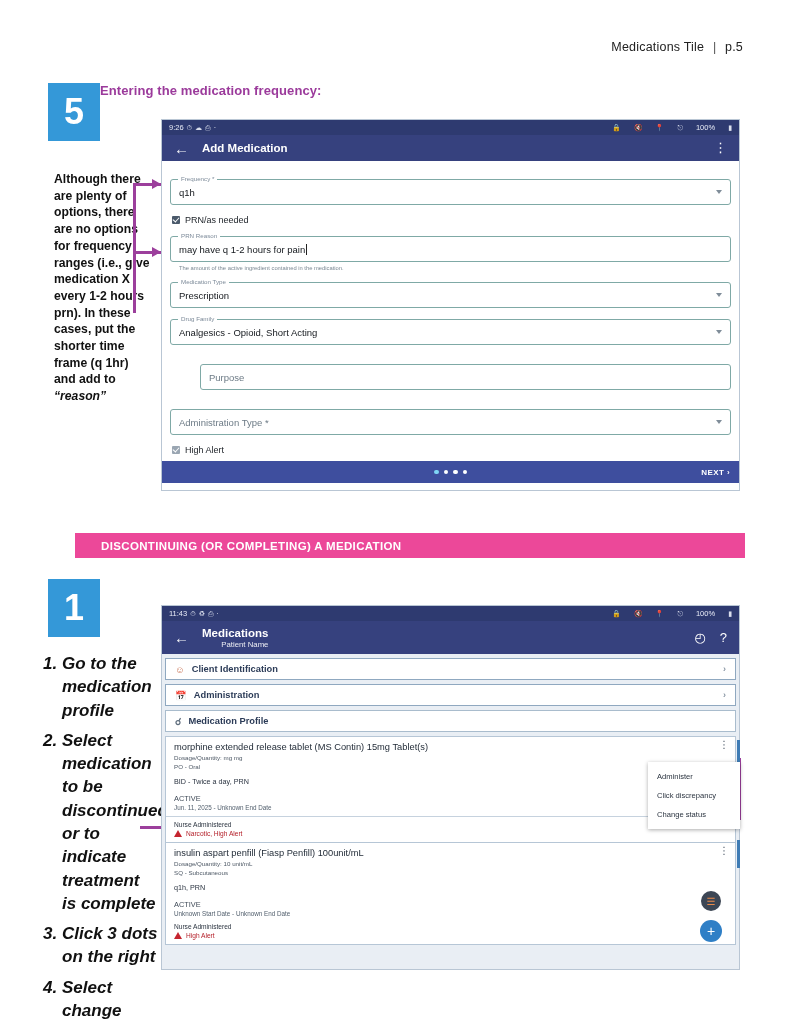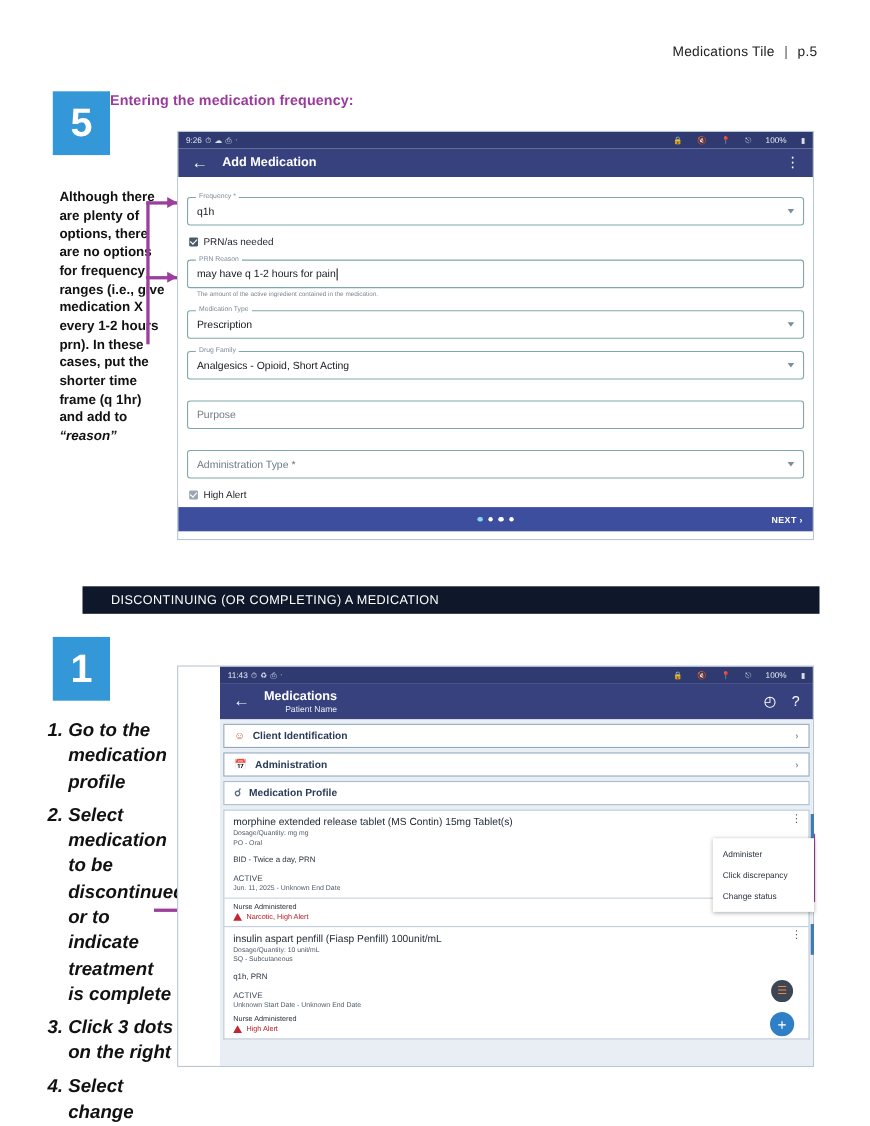--- a/index.html
+++ b/index.html
@@ -45,23 +45,23 @@
     position: absolute;
     font-size: 17px; line-height: 1.37;
     font-style: italic; font-weight: 700; color: #111;
     margin: 0; padding-left: 14px;
   }
   .annot-list li { margin-bottom: 7px; }
 
   
   .section-banner {
     position: absolute;
-    background: #0f172a;
+    background: #ec4899;
     color: #fff;
-    font-weight: 400; font-size: 11.5px;
+    font-weight: 700; font-size: 11.5px;
     letter-spacing: .35px;
     display: flex; align-items: center;
     padding-left: 26px;
   }
 
   
   .phone {
     position: absolute;
     background: #fff;
     border: 1px solid #b9c6d4;
@@ -303,21 +303,21 @@
       <span class="fval">Prescription</span>
       <span class="caret"></span>
     </div>
 
     <div class="field">
       <span class="flabel">Drug Family</span>
       <span class="fval">Analgesics - Opioid, Short Acting</span>
       <span class="caret"></span>
     </div>
 
-    <div class="field" style="margin-top:19px;">
+    <div class="field" style="margin-top:19px;margin-left:30px;">
       <span class="fval ph">Purpose</span>
     </div>
 
     <div class="field" style="margin-top:19px;">
       <span class="fval ph">Administration Type *</span>
       <span class="caret"></span>
     </div>
 
     <div class="cbrow">
       <span class="cbox dim"></span>
@@ -353,21 +353,21 @@
 </ol>
 
 <div class="pl" style="left:140px; top:826px; width:480px; height:2.5px;"></div>
 <div class="pl" style="left:617px; top:758px; width:2.5px; height:70px;"></div>
 <div class="pl" style="left:617px; top:758px; width:80px; height:2.5px;"></div>
 <div class="arrow-r" style="left:692px; top:754px;"></div>
 <div class="pl" style="left:738px; top:758px; width:2.5px; height:62px;"></div>
 <div class="pl" style="left:712px; top:818px; width:28px; height:2.5px;"></div>
 <div class="arrow-l" style="left:706px; top:814px;"></div>
 
-<div class="phone" style="left:161px; top:605px; width:579px; height:365px;padding-left:38px;">
+<div class="phone" style="left:161px; top:605px; width:579px; height:365px;">
 
   <div class="statusbar">
     <div class="left">
       <span>11:43</span>
       <span class="sb-ico">⏱</span>
       <span class="sb-ico">♻</span>
       <span class="sb-ico">⎙</span>
       <span class="sb-ico">·</span>
     </div>
     <div class="right">

